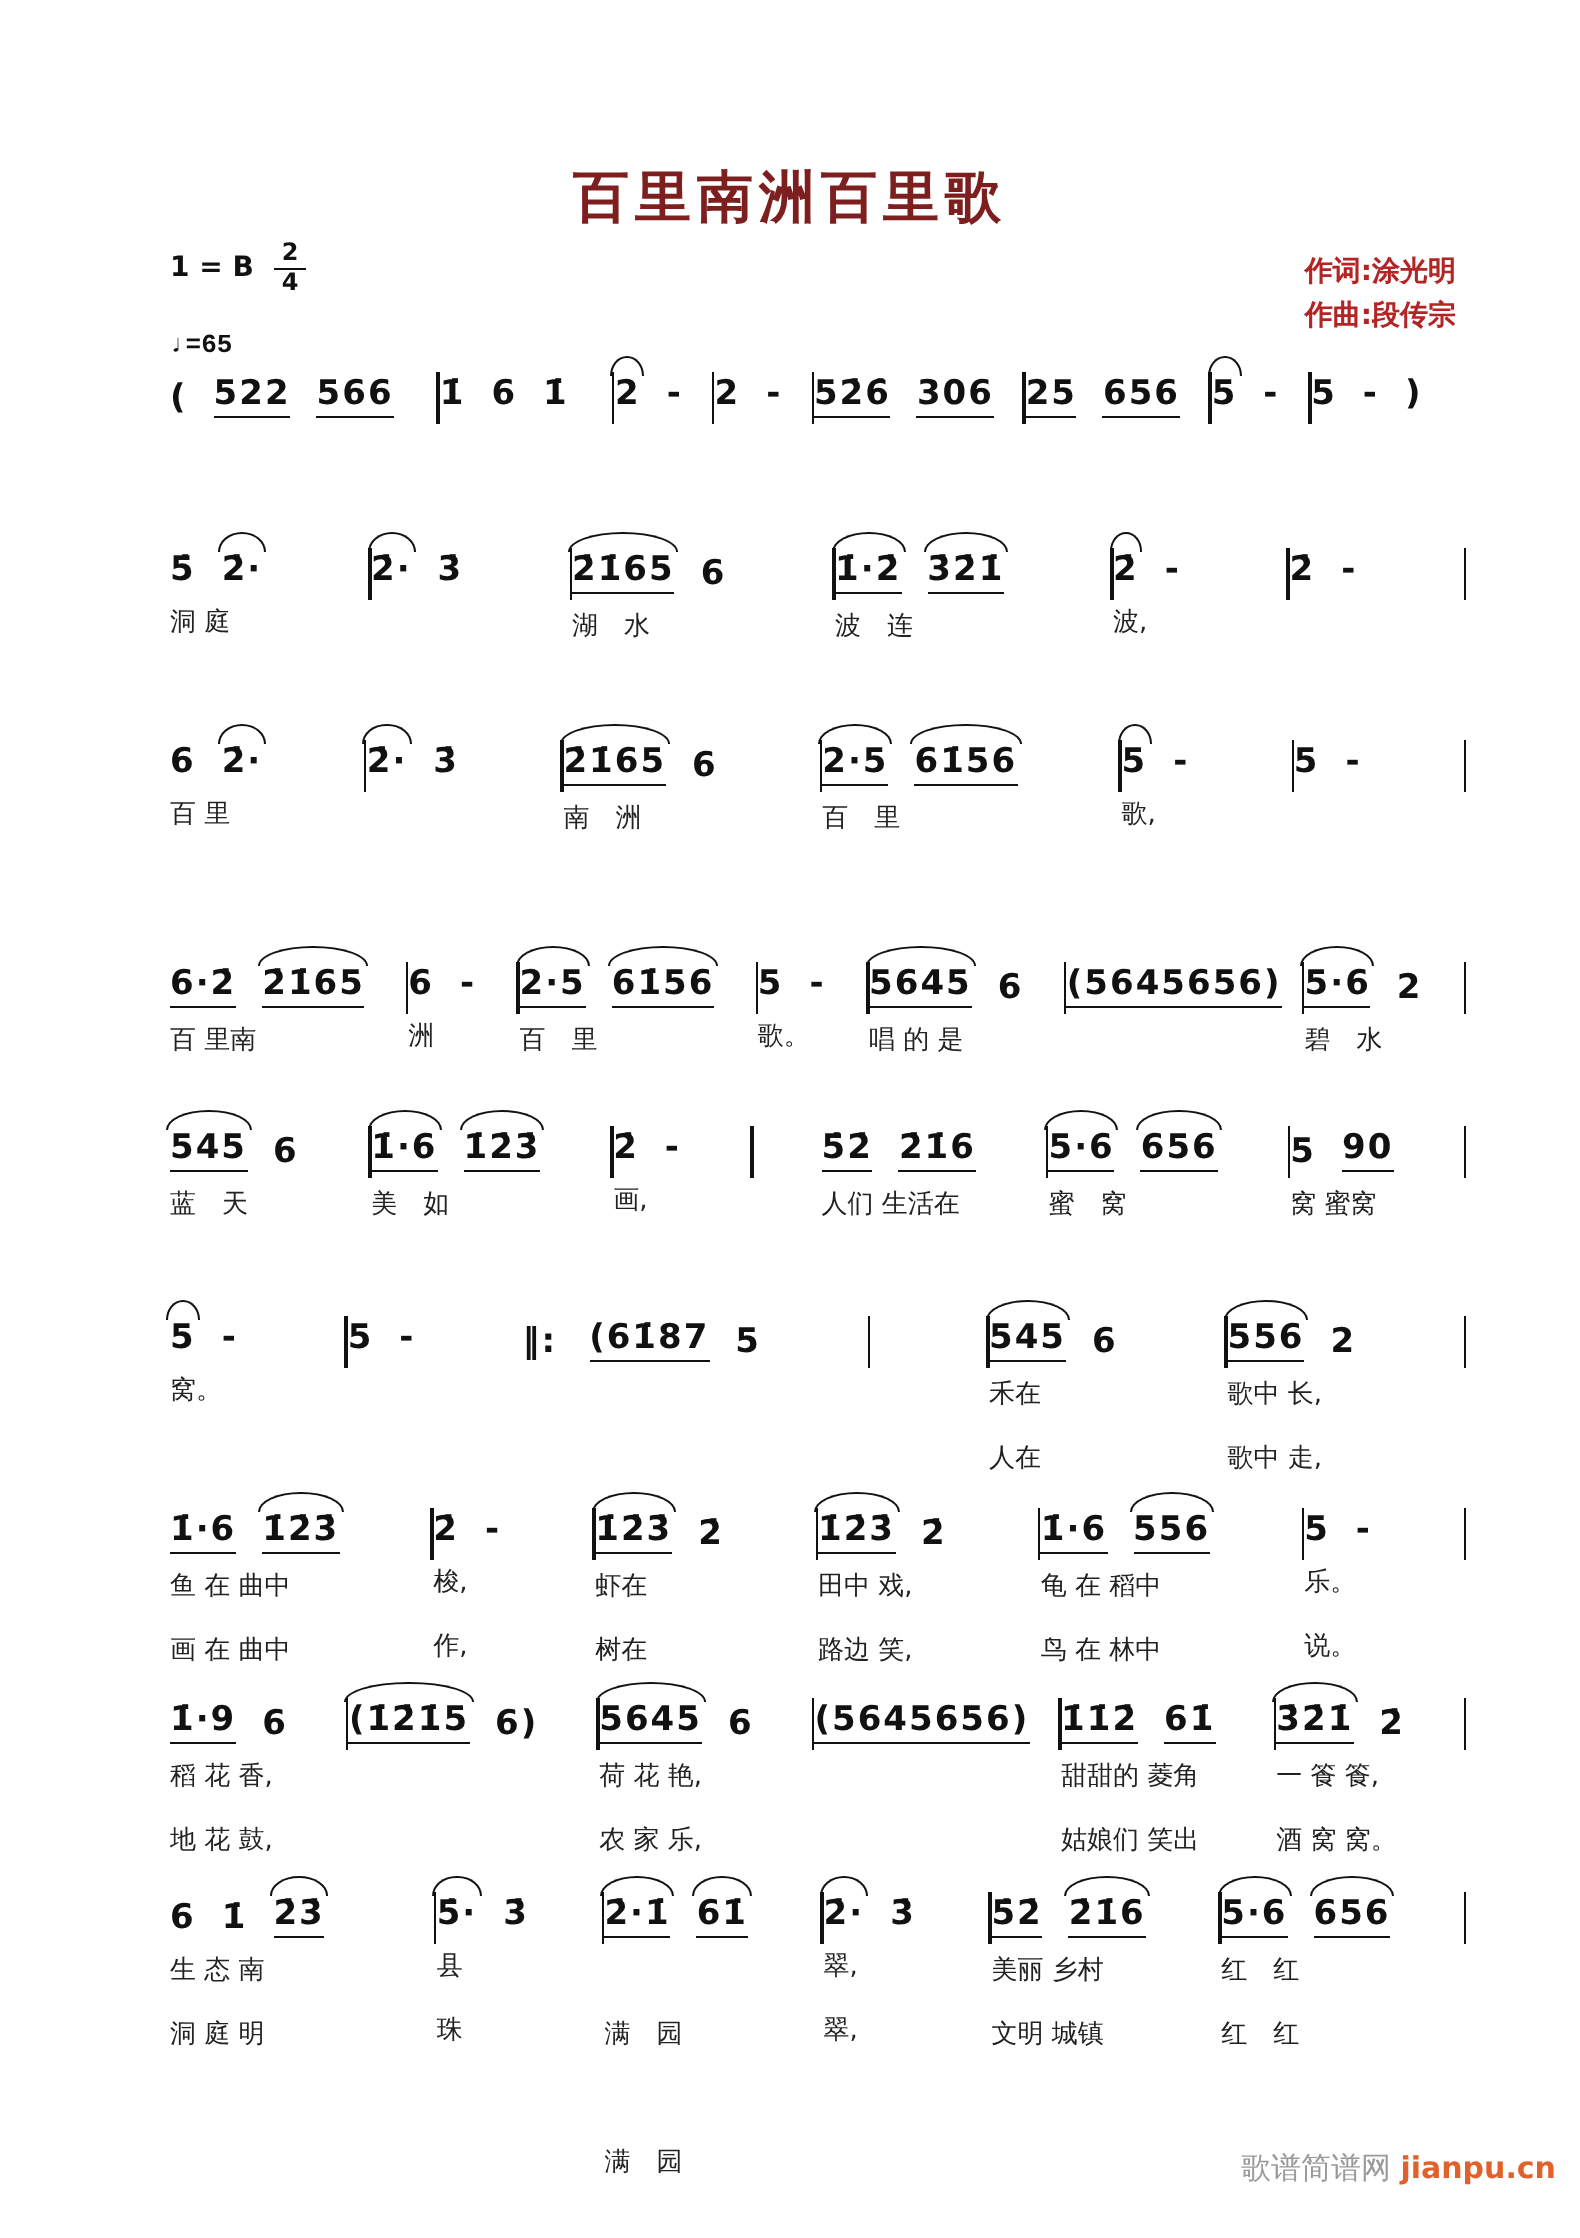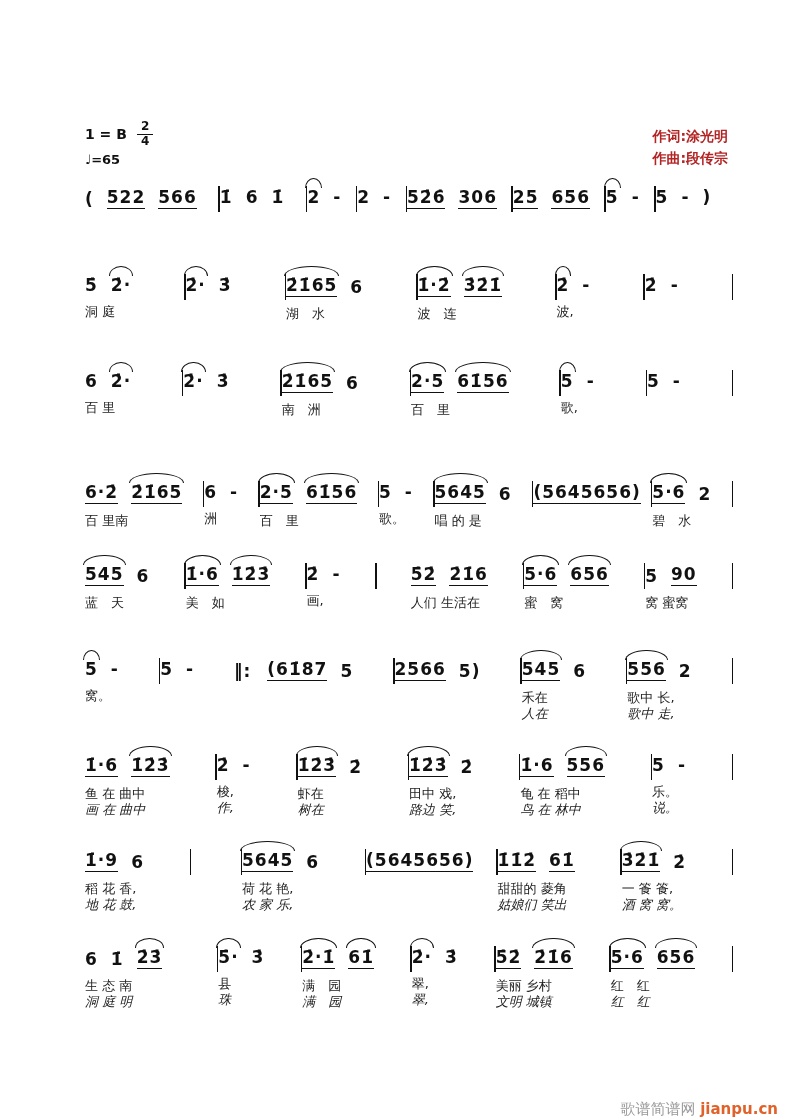--- a/index.html
+++ b/index.html
@@ -9,52 +9,53 @@
 
   .title{position:absolute;top:80px;left:0;width:100%;text-align:center;
          font-size:28px;font-weight:bold;letter-spacing:3px;color:#7d1f1f;
          font-family:"DejaVu Serif", serif;}
 
   .keyblock{position:absolute;left:85px;top:120px;font-weight:bold;color:#111;}
   .keyrow{display:flex;align-items:center;gap:10px;font-size:14px;}
   .frac{display:inline-flex;flex-direction:column;align-items:center;
         font-size:12px;line-height:1.15;}
   .frac .num{border-bottom:1.4px solid #111;padding:0 4px;}
-  .tempo{font-size:13px;margin-top:3px;}
+  .tempo{font-size:13px;margin-top:16px;font-family:Liberation Mono, monospace;}
 
   .credits{position:absolute;right:62px;top:126px;text-align:right;
            font-size:14px;font-weight:bold;color:#b32424;line-height:1.55;}
 
   .system{position:absolute;left:85px;width:648px;display:flex;
           align-items:flex-start;justify-content:space-between;}
   .measure{display:flex;flex-direction:column;min-width:0;}
   .measure.gap{margin-left:34px;}
   .notes{display:flex;align-items:flex-end;gap:13px;padding-top:12px;
          font-size:17px;font-weight:bold;white-space:nowrap;}
   .tok{position:relative;letter-spacing:1px;line-height:1.1;}
   .tok.beam{border-bottom:1.6px solid #111;padding-bottom:1px;text-align:center;}
   .tok.arc::after{content:'';position:absolute;left:-2px;right:-2px;top:-10px;height:9px;
         border:1.3px solid #111;border-bottom:none;
         border-radius:100% 100% 0 0 / 200% 200% 0 0;}
   .bar{width:1.4px;background:#111;height:26px;margin-top:10px;flex:0 0 1.4px;}
   .pre{font-weight:bold;letter-spacing:1px;margin-right:3px;}
   .lyr{font-size:13px;color:#222;margin-top:9px;line-height:1.25;white-space:nowrap;}
-  .lyr + .lyr{margin-top:0;font-style:italic;}
+  .lyr + .lyr{margin-top:16px;}
 
   .footer{position:absolute;top:1035px;left:0;width:100%;text-align:center;
           font-size:13px;color:#333;}
-  .watermark{position:absolute;right:12px;bottom:0;font-size:15px;}
+  .watermark{position:absolute;right:12px;bottom:25px;font-size:15px;}
   .wm-site{color:#9a9a9a;}
   .wm-domain{color:#e0622a;font-weight:bold;}
 </style>
 </head>
 <body>
 
 <div class="page">
 
+  <div class="title">百里南洲百里歌</div>
 
   <div class="keyblock">
     <div class="keyrow">
       <span>1 = B</span>
       <span class="frac">
         <span class="num">2</span>
         <span class="den">4</span>
       </span>
     </div>
     <div class="tempo">♩=65</div>
@@ -355,24 +356,20 @@
           <div class="notes">
             <span class="pre">‖:</span>
             <span class="tok beam">(61̇87</span>
             <span class="tok">5</span>
           </div>
           <div class="lyr">&nbsp;</div>
           <div class="lyr">&nbsp;</div>
         </div>
         <span class="bar"></span>
         <div class="measure" style="flex-grow: 2;">
-          <div class="notes">
-            <span class="tok beam">2566</span>
-            <span class="tok">5)</span>
-          </div>
           <div class="lyr">&nbsp;</div>
           <div class="lyr">&nbsp;</div>
         </div>
         <span class="bar"></span>
         <div class="measure" style="flex-grow: 2;">
           <div class="notes">
             <span class="tok beam arc">545</span>
             <span class="tok">6</span>
           </div>
           <div class="lyr">禾在</div>
@@ -449,20 +446,24 @@
         <div class="measure" style="flex-grow: 2;">
           <div class="notes">
             <span class="tok beam">1̇·9</span>
             <span class="tok">6</span>
           </div>
           <div class="lyr">稻 花 香,</div>
           <div class="lyr">地 花 鼓,</div>
         </div>
         <span class="bar"></span>
         <div class="measure" style="flex-grow: 2;">
+          <div class="notes">
+            <span class="tok beam arc">(1̇2̇1̇5</span>
+            <span class="tok">6)</span>
+          </div>
           <div class="lyr">&nbsp;</div>
           <div class="lyr">&nbsp;</div>
         </div>
         <span class="bar"></span>
         <div class="measure" style="flex-grow: 2;">
           <div class="notes">
             <span class="tok beam arc">5645</span>
             <span class="tok">6</span>
           </div>
           <div class="lyr">荷 花 艳,</div>
@@ -509,21 +510,21 @@
         <span class="bar"></span>
         <div class="measure" style="flex-grow: 2;">
           <div class="notes">
             <span class="tok arc">5̇·</span>
             <span class="tok">3̇</span>
           </div>
           <div class="lyr">县</div>
           <div class="lyr">珠</div>
         </div>
         <span class="bar"></span>
-        <div class="measure" style="flex-grow: 2;">
+        <div class="measure" style="flex-grow: 2; gap: 32px;">
           <div class="notes">
             <span class="tok beam arc">2̇·1̇</span>
             <span class="tok beam arc">61̇</span>
           </div>
           <div class="lyr">满　园</div>
           <div class="lyr">满　园</div>
         </div>
         <span class="bar"></span>
         <div class="measure" style="flex-grow: 2;">
           <div class="notes">

